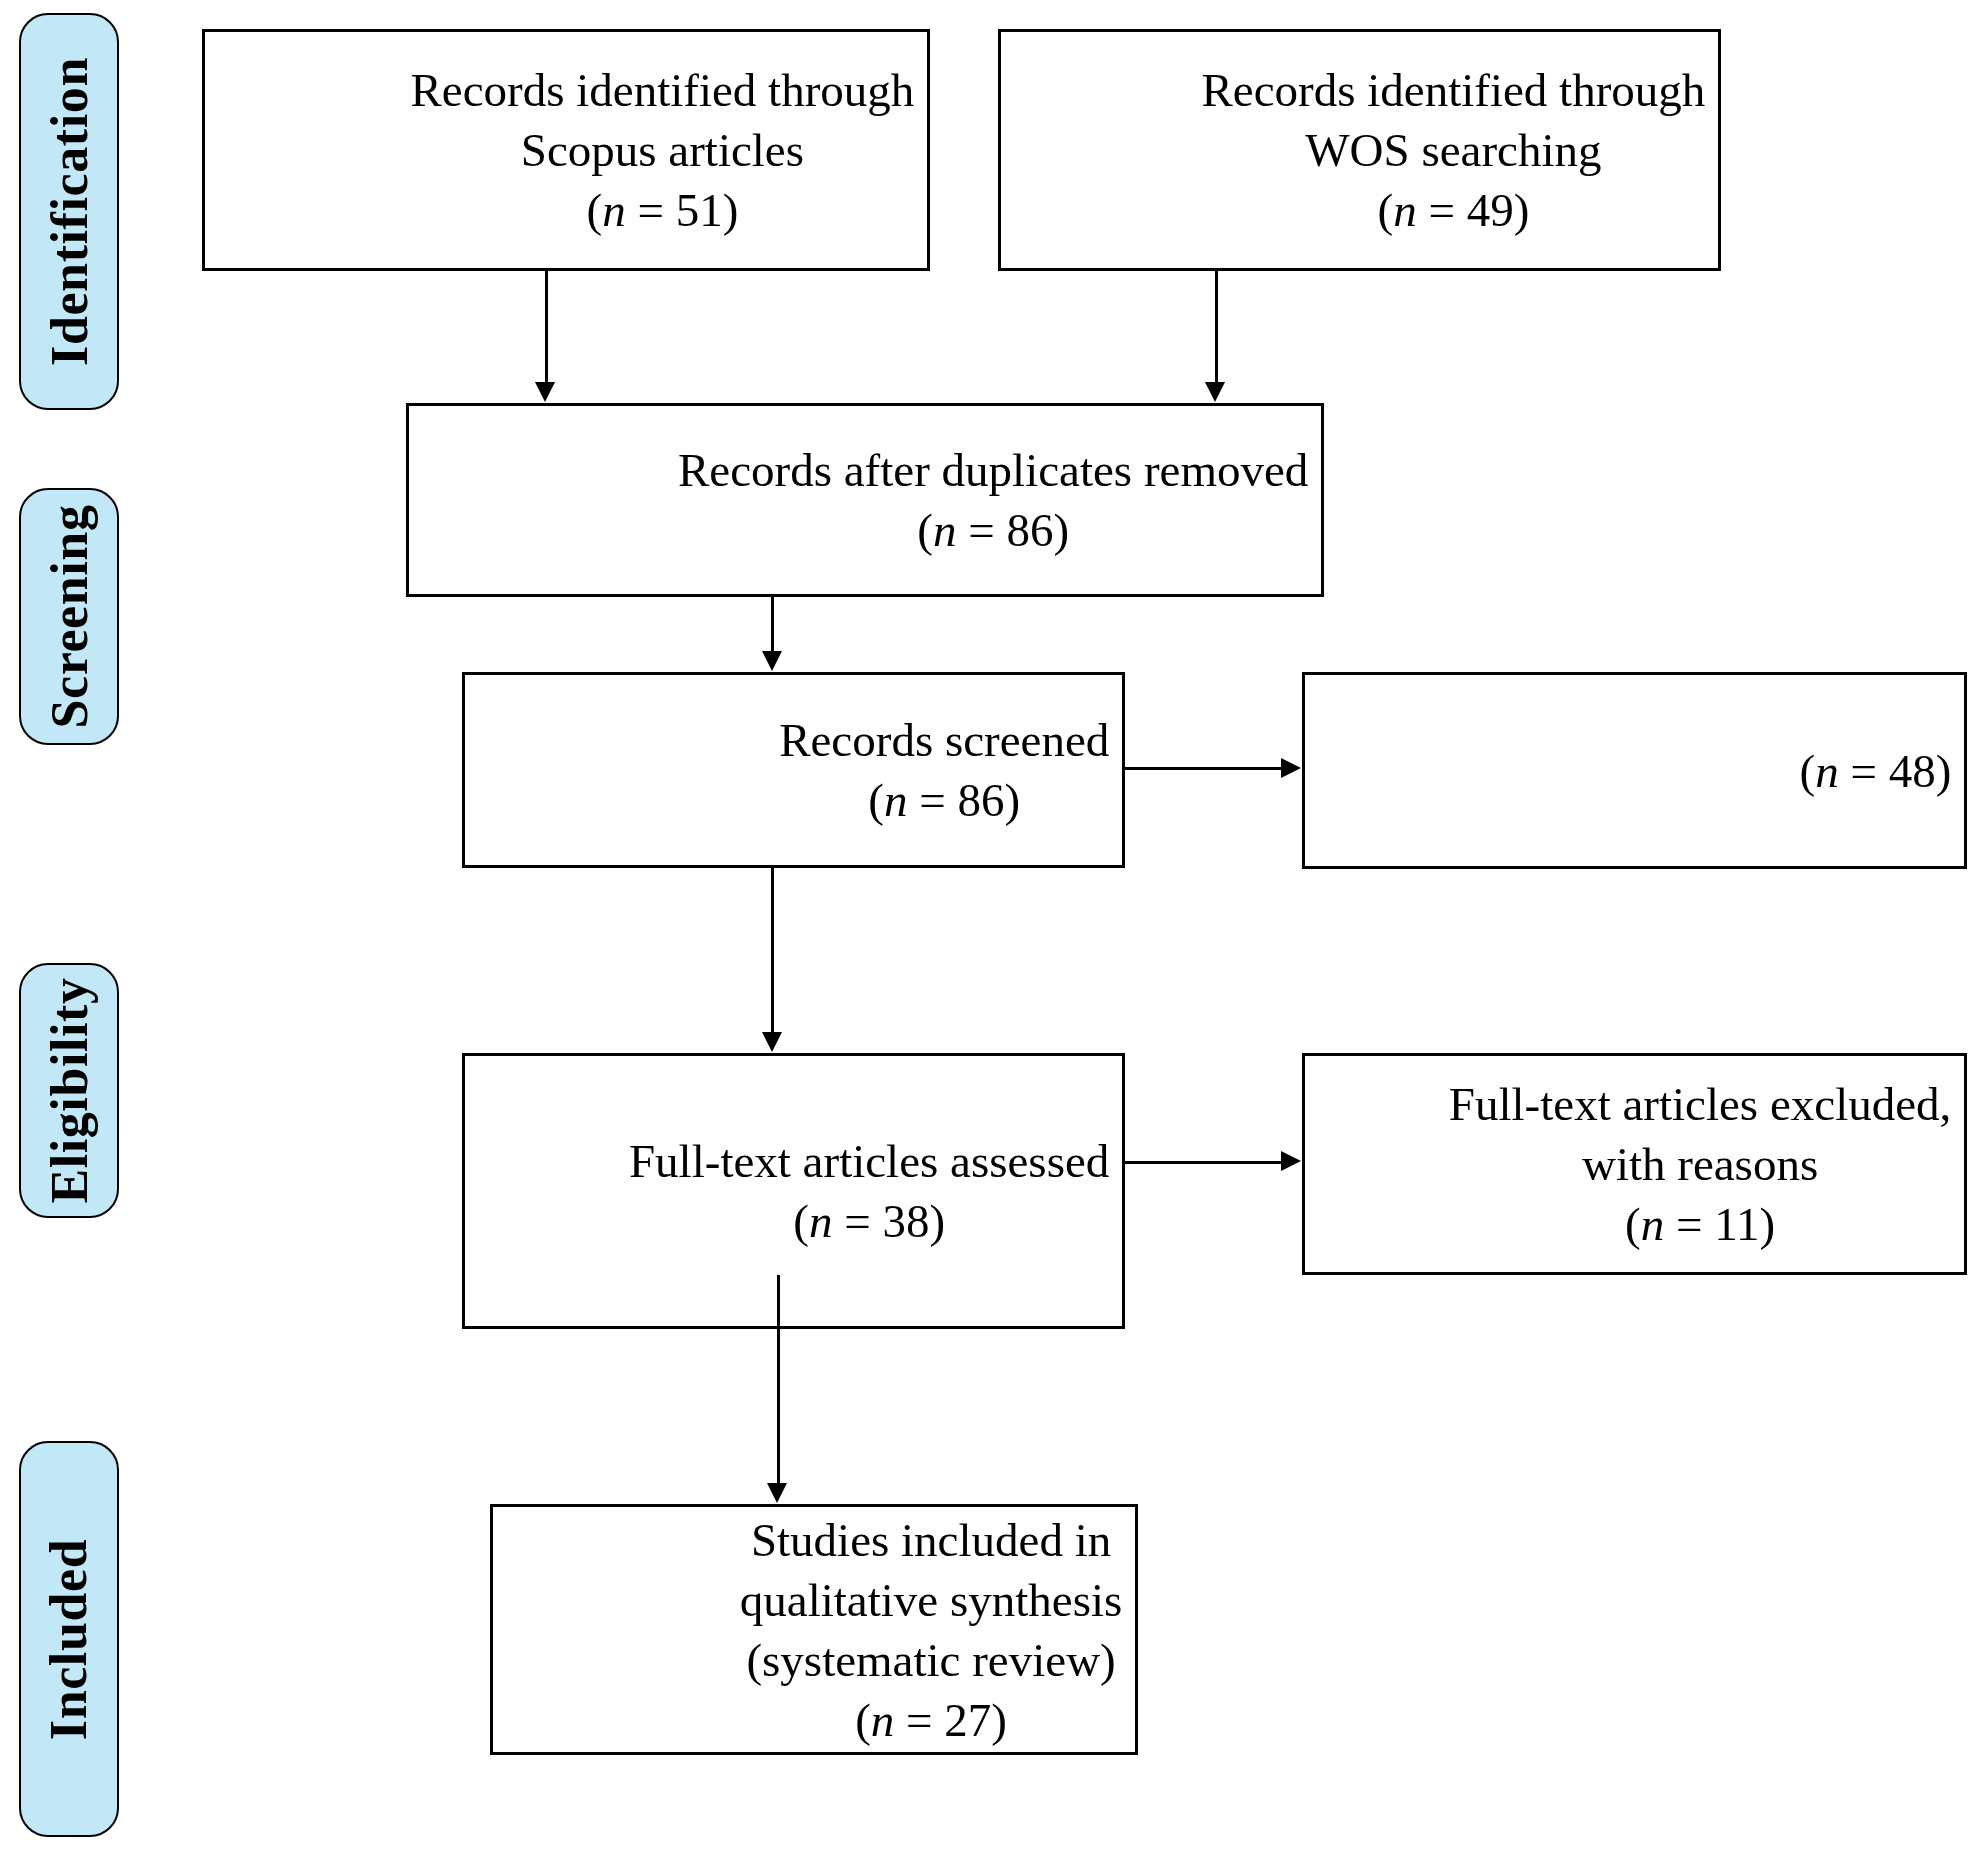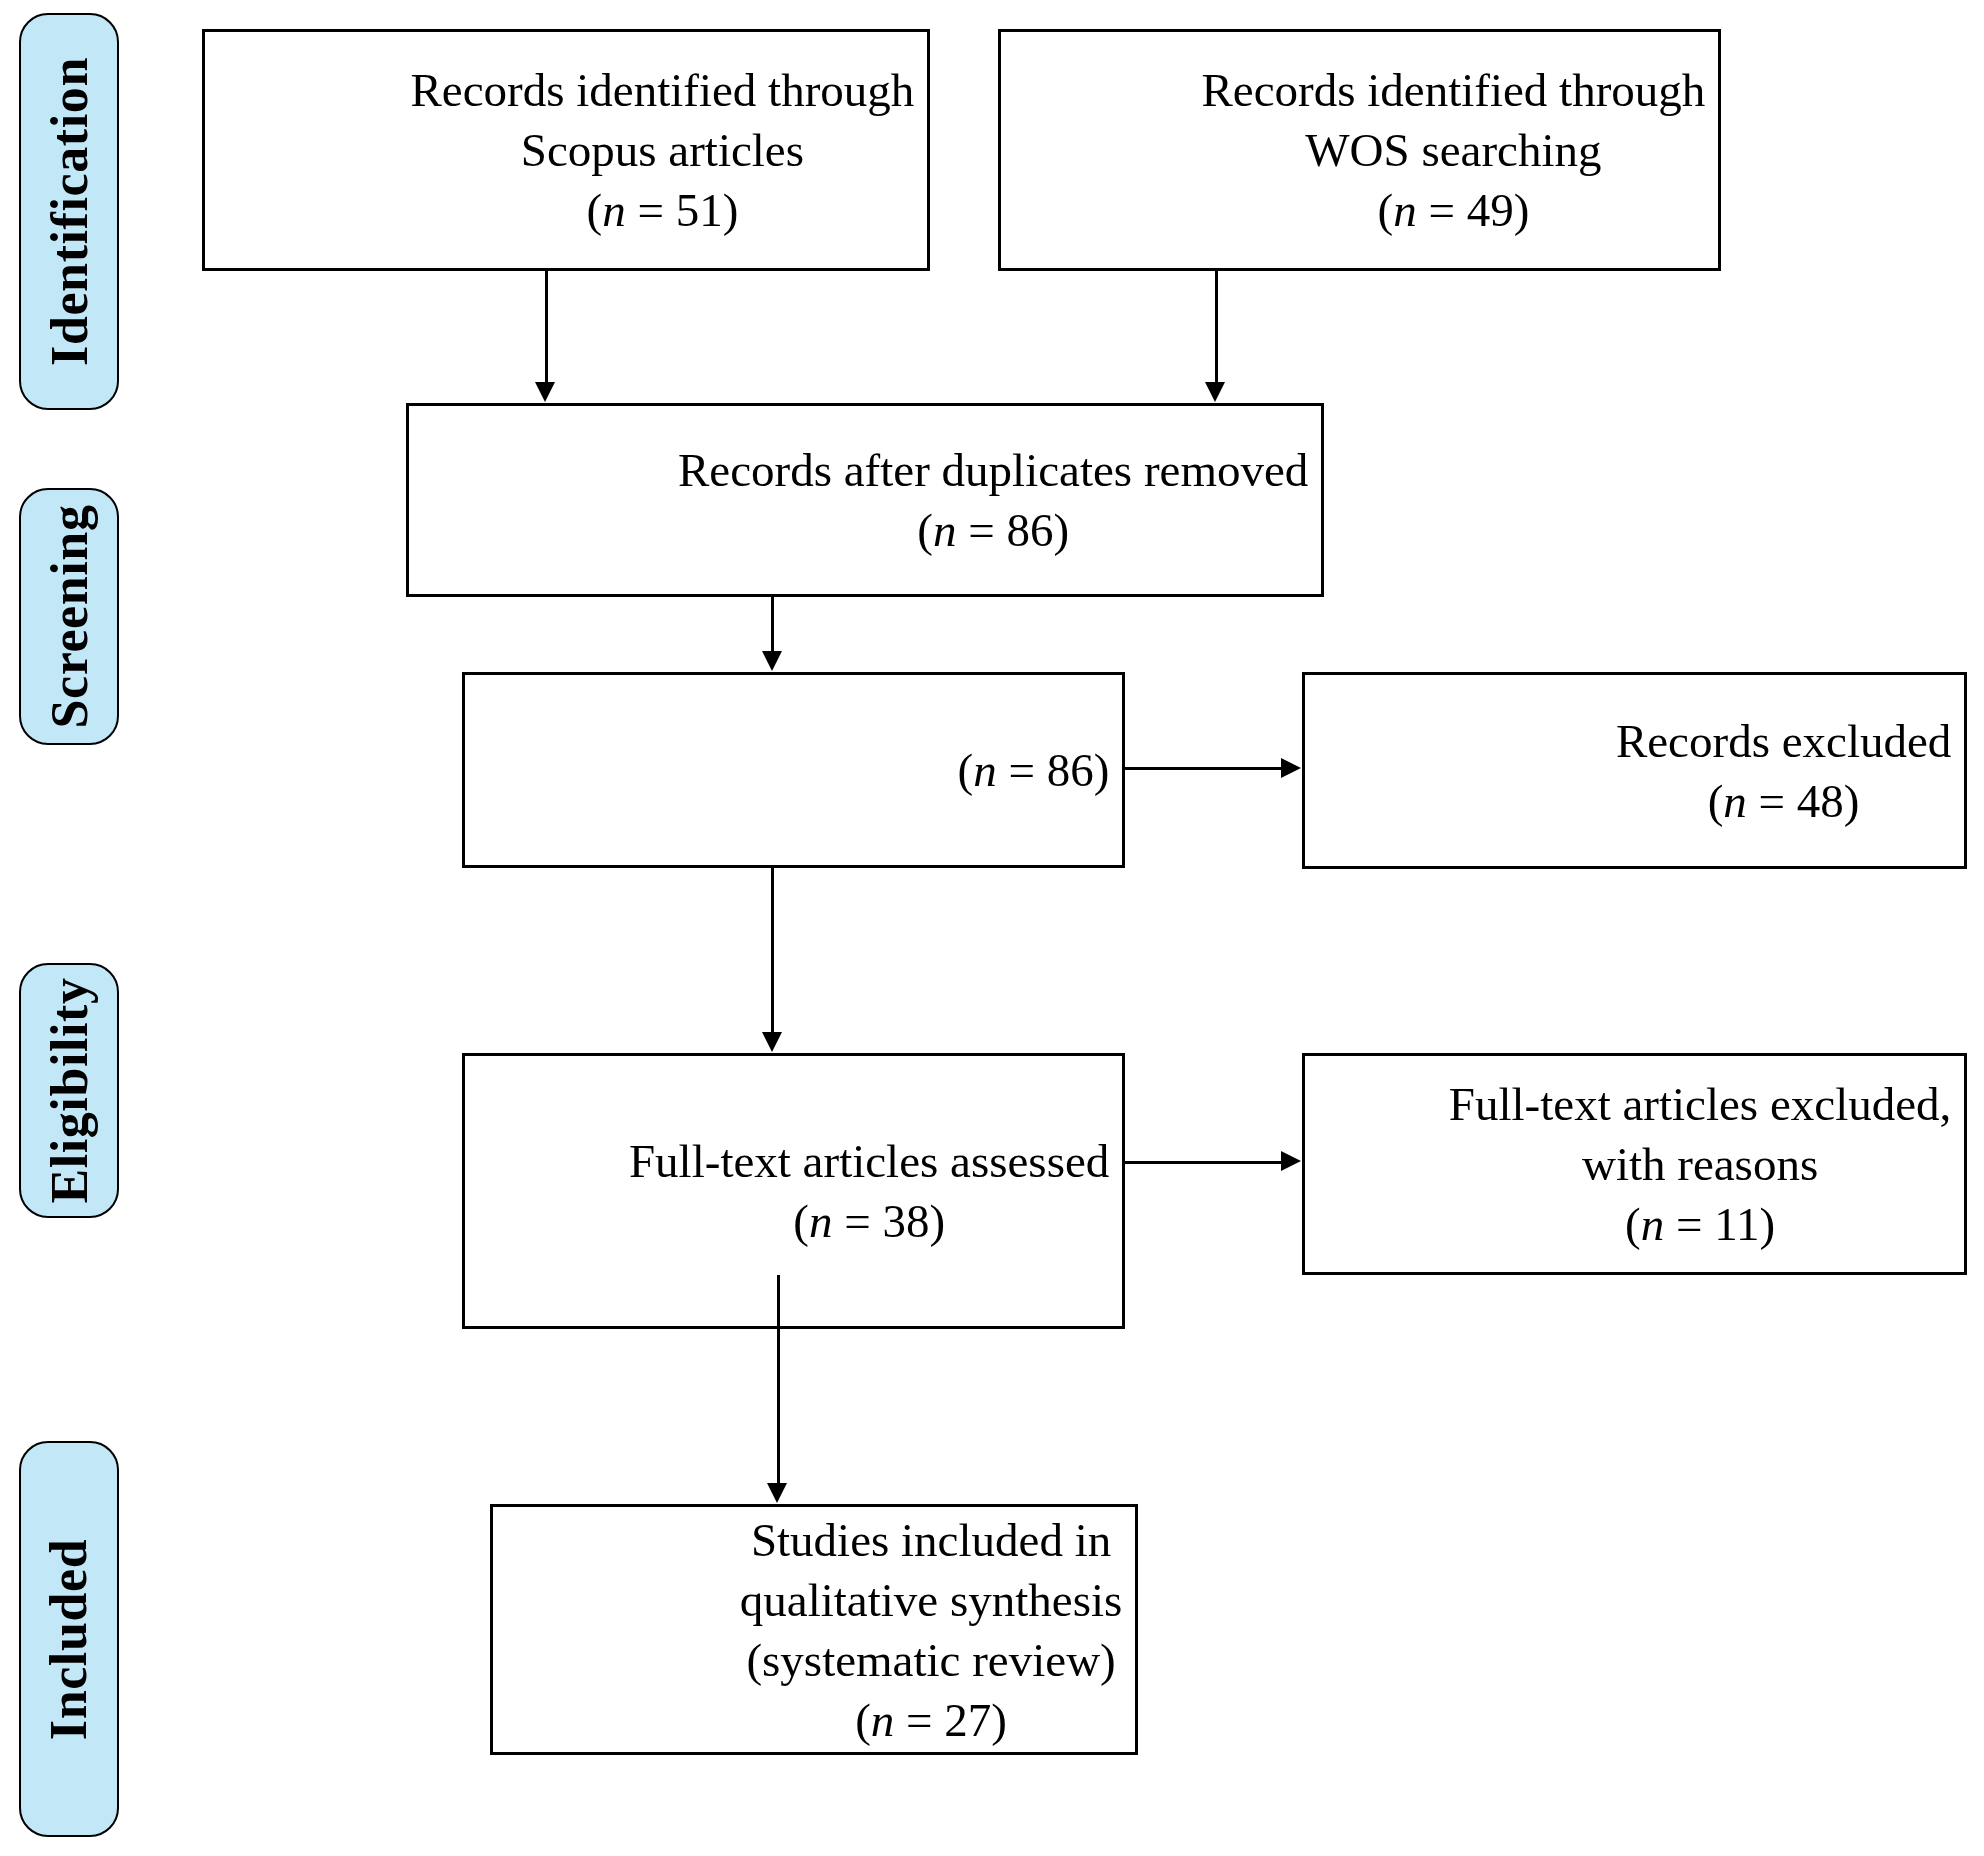--- a/index.html
+++ b/index.html
@@ -103,27 +103,27 @@
 
   <div class="box" style="left:406px;top:403px;width:918px;height:194px;">
     <div class="box-text">
       <span class="line">Records after duplicates removed</span>
       <span class="line"><span>(</span><i class="nvar">n</i><span> = </span><span>86</span><span>)</span></span>
     </div>
   </div>
 
   <div class="box" style="left:462px;top:672px;width:663px;height:196px;">
     <div class="box-text">
+      <span class="line">Records screened</span>
       <span class="line"><span>(</span><i class="nvar">n</i><span> = </span><span>86</span><span>)</span></span>
     </div>
   </div>
 
   <div class="box" style="left:1302px;top:672px;width:665px;height:197px;">
     <div class="box-text">
-      <span class="line">Records excluded</span>
       <span class="line"><span>(</span><i class="nvar">n</i><span> = </span><span>48</span><span>)</span></span>
     </div>
   </div>
 
   <div class="box" style="left:462px;top:1053px;width:663px;height:276px;">
     <div class="box-text">
       <span class="line">Full-text articles assessed</span>
       <span class="line"><span>(</span><i class="nvar">n</i><span> = </span><span>38</span><span>)</span></span>
     </div>
   </div>

